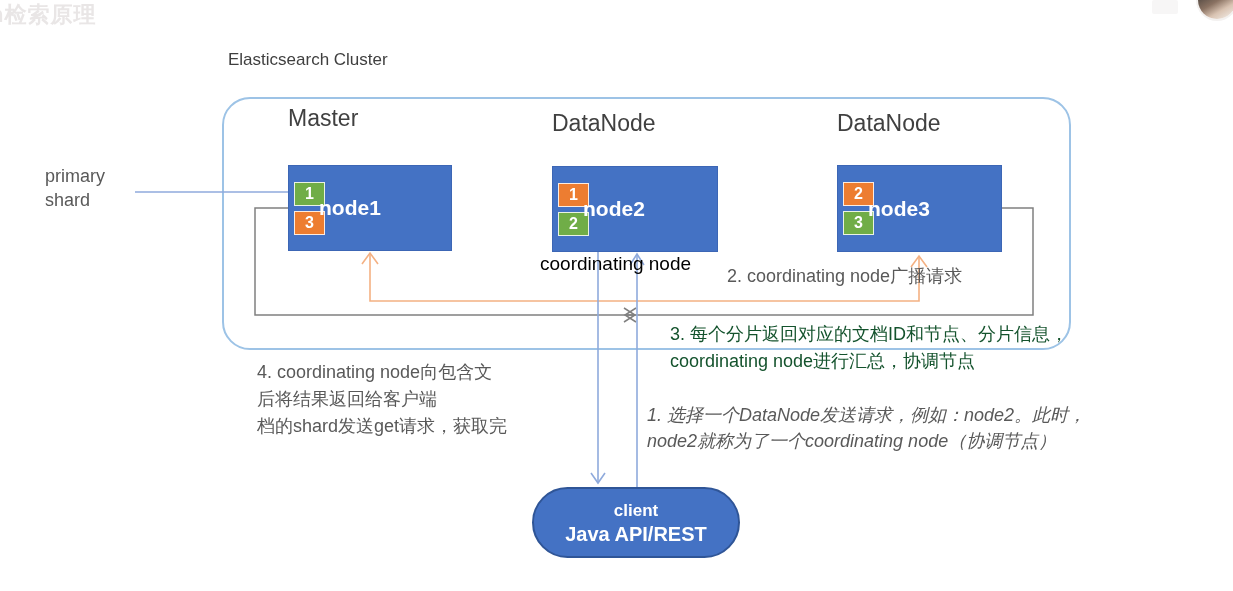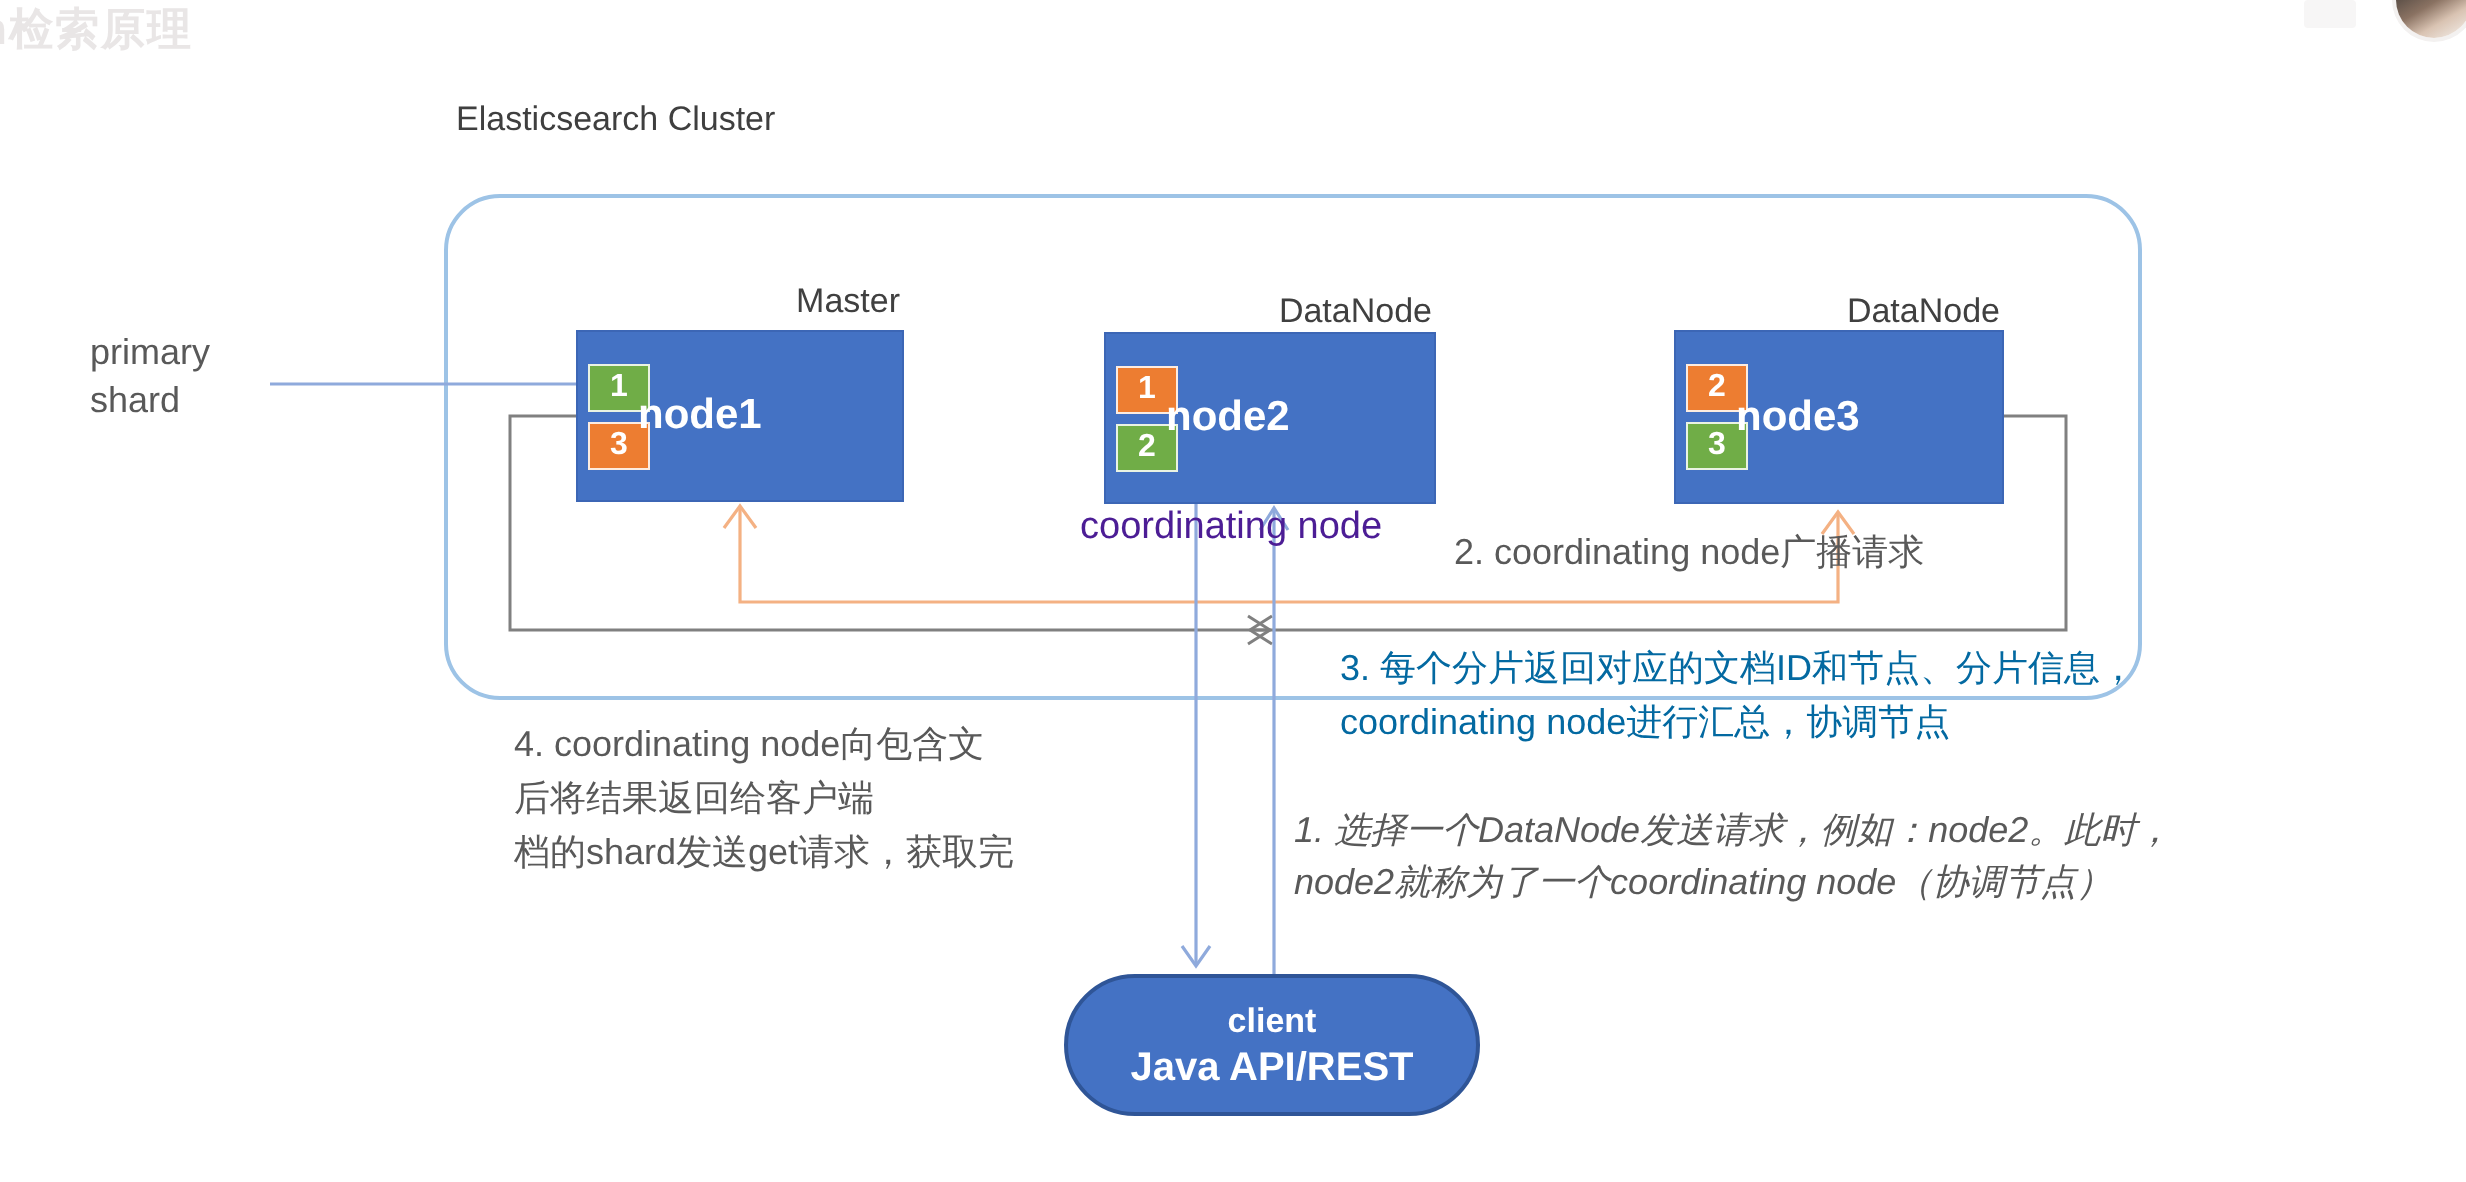--- a/index.html
+++ b/index.html
@@ -24,21 +24,21 @@
   }
 
   .diagram-title{left:228px;top:50px;font-size:17px;color:#3f3f3f;}
 
   
   .cluster-box{
     left:222px;top:97px;width:845px;height:249px;
     border:2px solid #9DC3E6;border-radius:28px;background:transparent;
   }
 
-  .role-label{font-size:17px;color:#404040;text-align:right;margin-top:36px;}
+  .role-label{font-size:23px;color:#404040;text-align:left;}
   .role-master{left:288px;top:105px;width:162px;}
   .role-dn2{left:552px;top:110px;width:164px;}
   .role-dn3{left:837px;top:110px;width:163px;}
 
   .node{
     background:#4472C4;border:1px solid #3c66b5;
     display:flex;align-items:center;
   }
   .node1{left:288px;top:165px;width:162px;height:84px;}
   .node2{left:552px;top:166px;width:164px;height:84px;}
@@ -51,23 +51,23 @@
   }
   .shard[data-color="green"]{background:#70AD47;}
   .shard[data-color="orange"]{background:#ED7D31;}
   .node-name{
     flex:1;text-align:left;color:#fff;font-weight:bold;font-size:21px;
     margin-left:-6px;
   }
 
   .primary-shard{left:45px;top:164px;font-size:18px;color:#595959;line-height:24px;}
 
-  .coord-label{left:540px;top:253px;font-size:19px;color:#4c1d95;}
+  .coord-label{left:540px;top:253px;font-size:19px;color:#000000;}
   .step2{left:727px;top:264px;font-size:18px;color:#595959;}
-  .step3{left:670px;top:321px;font-size:18px;color:#0369a1;line-height:27px;}
+  .step3{left:670px;top:321px;font-size:18px;color:#14532d;line-height:27px;}
   .step4{left:257px;top:359px;font-size:18px;color:#595959;line-height:27px;}
   .step1{left:647px;top:402px;font-size:18px;color:#595959;line-height:26px;font-style:italic;}
 
   .client{
     left:532px;top:487px;width:208px;height:71px;border-radius:36px;
     background:#4472C4;border:2px solid #2F5597;box-sizing:border-box;
     display:flex;flex-direction:column;align-items:center;justify-content:center;
     color:#ffffff;font-weight:bold;
   }
   .client .l1{font-size:17px;line-height:22px;}

